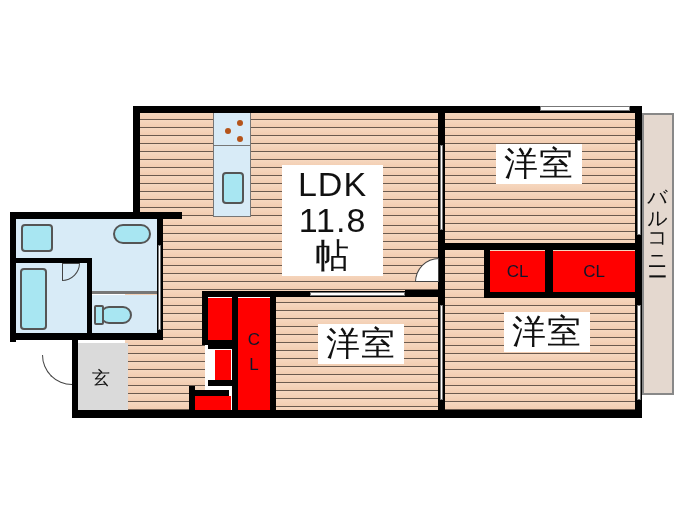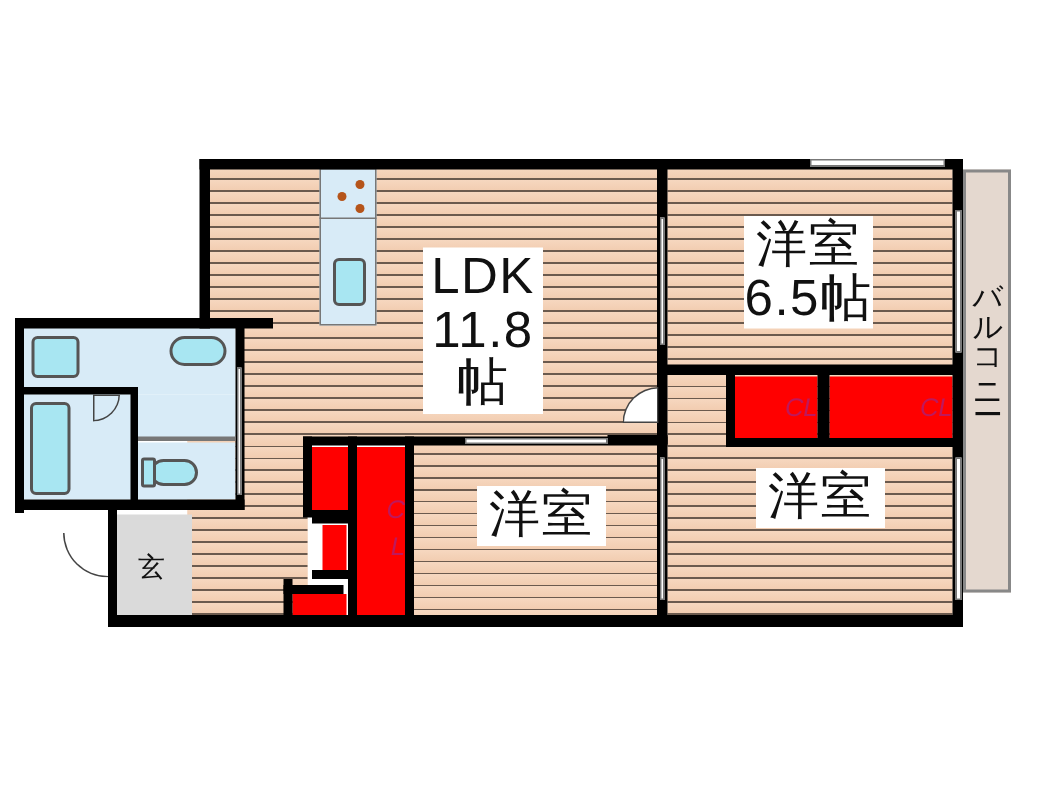--- a/index.html
+++ b/index.html
@@ -9,21 +9,21 @@
       background-color:#f4d2b8;
       background-image:repeating-linear-gradient(to bottom, #f6d7bf 0px, #f2cdb1 7px, #6b5a4e 7px, #6b5a4e 8px);
     }
     .wall { background:#000; }
     .wet { background:#d8ebf7; }
     .fixture { background:#a8e6f2; border:2px solid #555; border-radius:4px; }
     .closet { background:#ff0000; }
     .genkan { background:#dadada; }
     .label-box { background:#ffffff; color:#111; text-align:center; line-height:1.05; }
     .room-label { font-size:34px; letter-spacing:1px; }
-    .cl { color:#be185d; font-size:17px; text-align:right;font-style:italic; }
+    .cl { color:#0f172a; font-size:17px; text-align:center; }
     .window { background:#ffffff; border:1px solid #777; }
     .door-arc { background:#ffffff; border:1px solid #444; }
     .balcony { background:#e4d8cf; border:2px solid #888; }
   </style>
 </head>
 <body>
 
 <div class="abs floor" style="left:140px;top:112px;width:300px;height:108px;"></div>
 
 <div class="abs floor" style="left:160px;top:218px;width:280px;height:75px;"></div>
@@ -120,28 +120,27 @@
 <div class="abs window" style="left:440px;top:305px;width:3px;height:95px;"></div>
 <div class="abs window" style="left:158px;top:245px;width:3px;height:85px;"></div>
 
 <div class="abs door-arc" style="left:415px;top:258px;width:24px;height:24px;border-radius:24px 0 0 0;"></div>
 <div class="abs door-arc" style="left:42px;top:355px;width:30px;height:30px;border-radius:0 0 0 30px;border-top:none;border-right:none;background:transparent;"></div>
 <div class="abs door-arc" style="left:62px;top:263px;width:18px;height:18px;border-radius:0 0 18px 0;background:transparent;"></div>
 
 <div class="abs balcony" style="left:642px;top:113px;width:32px;height:282px;"></div>
 <div class="abs" style="left:648px;top:175px;width:20px;font-size:20px;color:#111;writing-mode:vertical-rl;text-orientation:upright;line-height:20px;">バルコニー</div>
 
-<div class="abs label-box room-label" style="left:282px;top:165px;width:80px;padding:2px 0;">
+<div class="abs label-box room-label" style="left:282px;top:165px;width:101px;padding:2px 0;">
   <div>LDK</div>
   <div>11.8帖</div>
 </div>
 
 <div class="abs label-box room-label" style="left:496px;top:144px;width:86px;padding:2px 0;">
   <div>洋室</div>
-  <div>6.5帖</div>
 </div>
 
 <div class="abs label-box room-label" style="left:504px;top:312px;width:86px;padding:2px 0;">
   <div>洋室</div>
 </div>
 
 <div class="abs label-box room-label" style="left:318px;top:324px;width:86px;padding:2px 0;">
   <div>洋室</div>
 </div>
 

